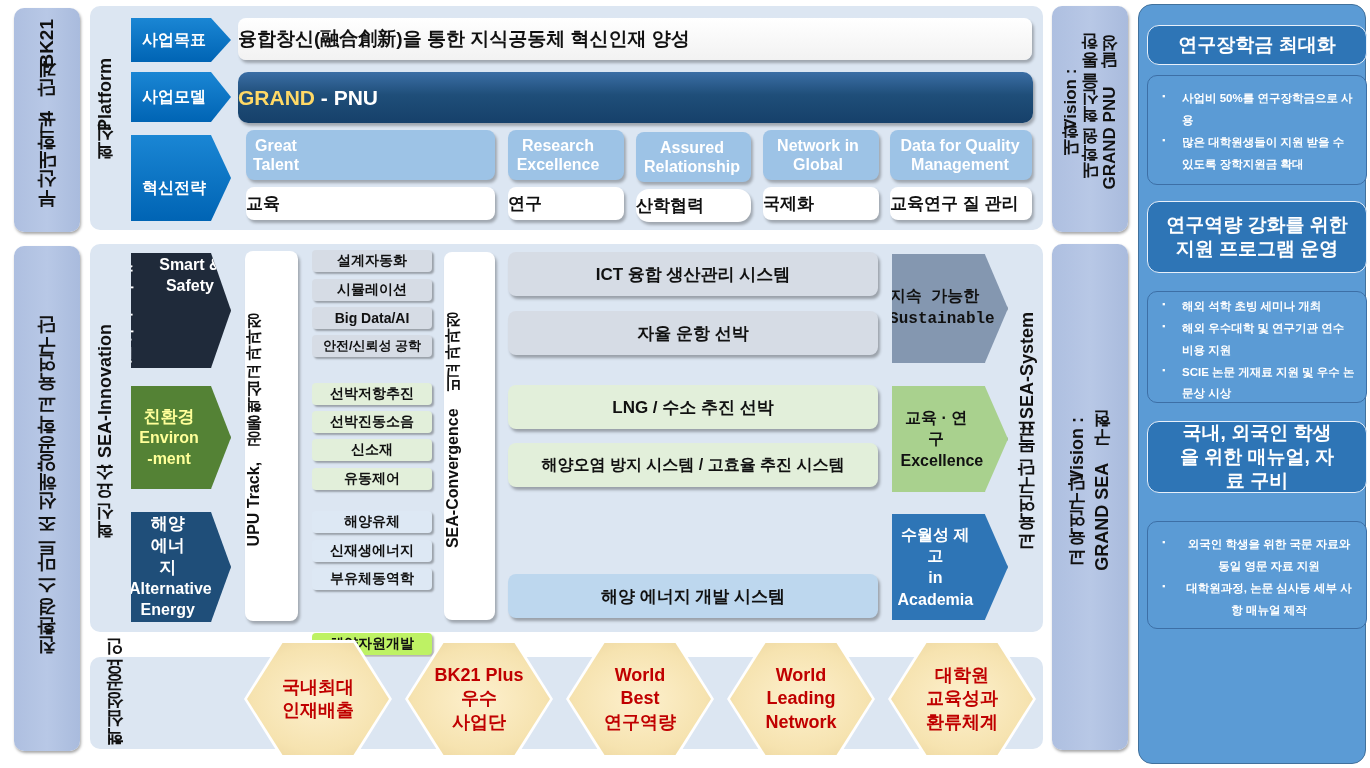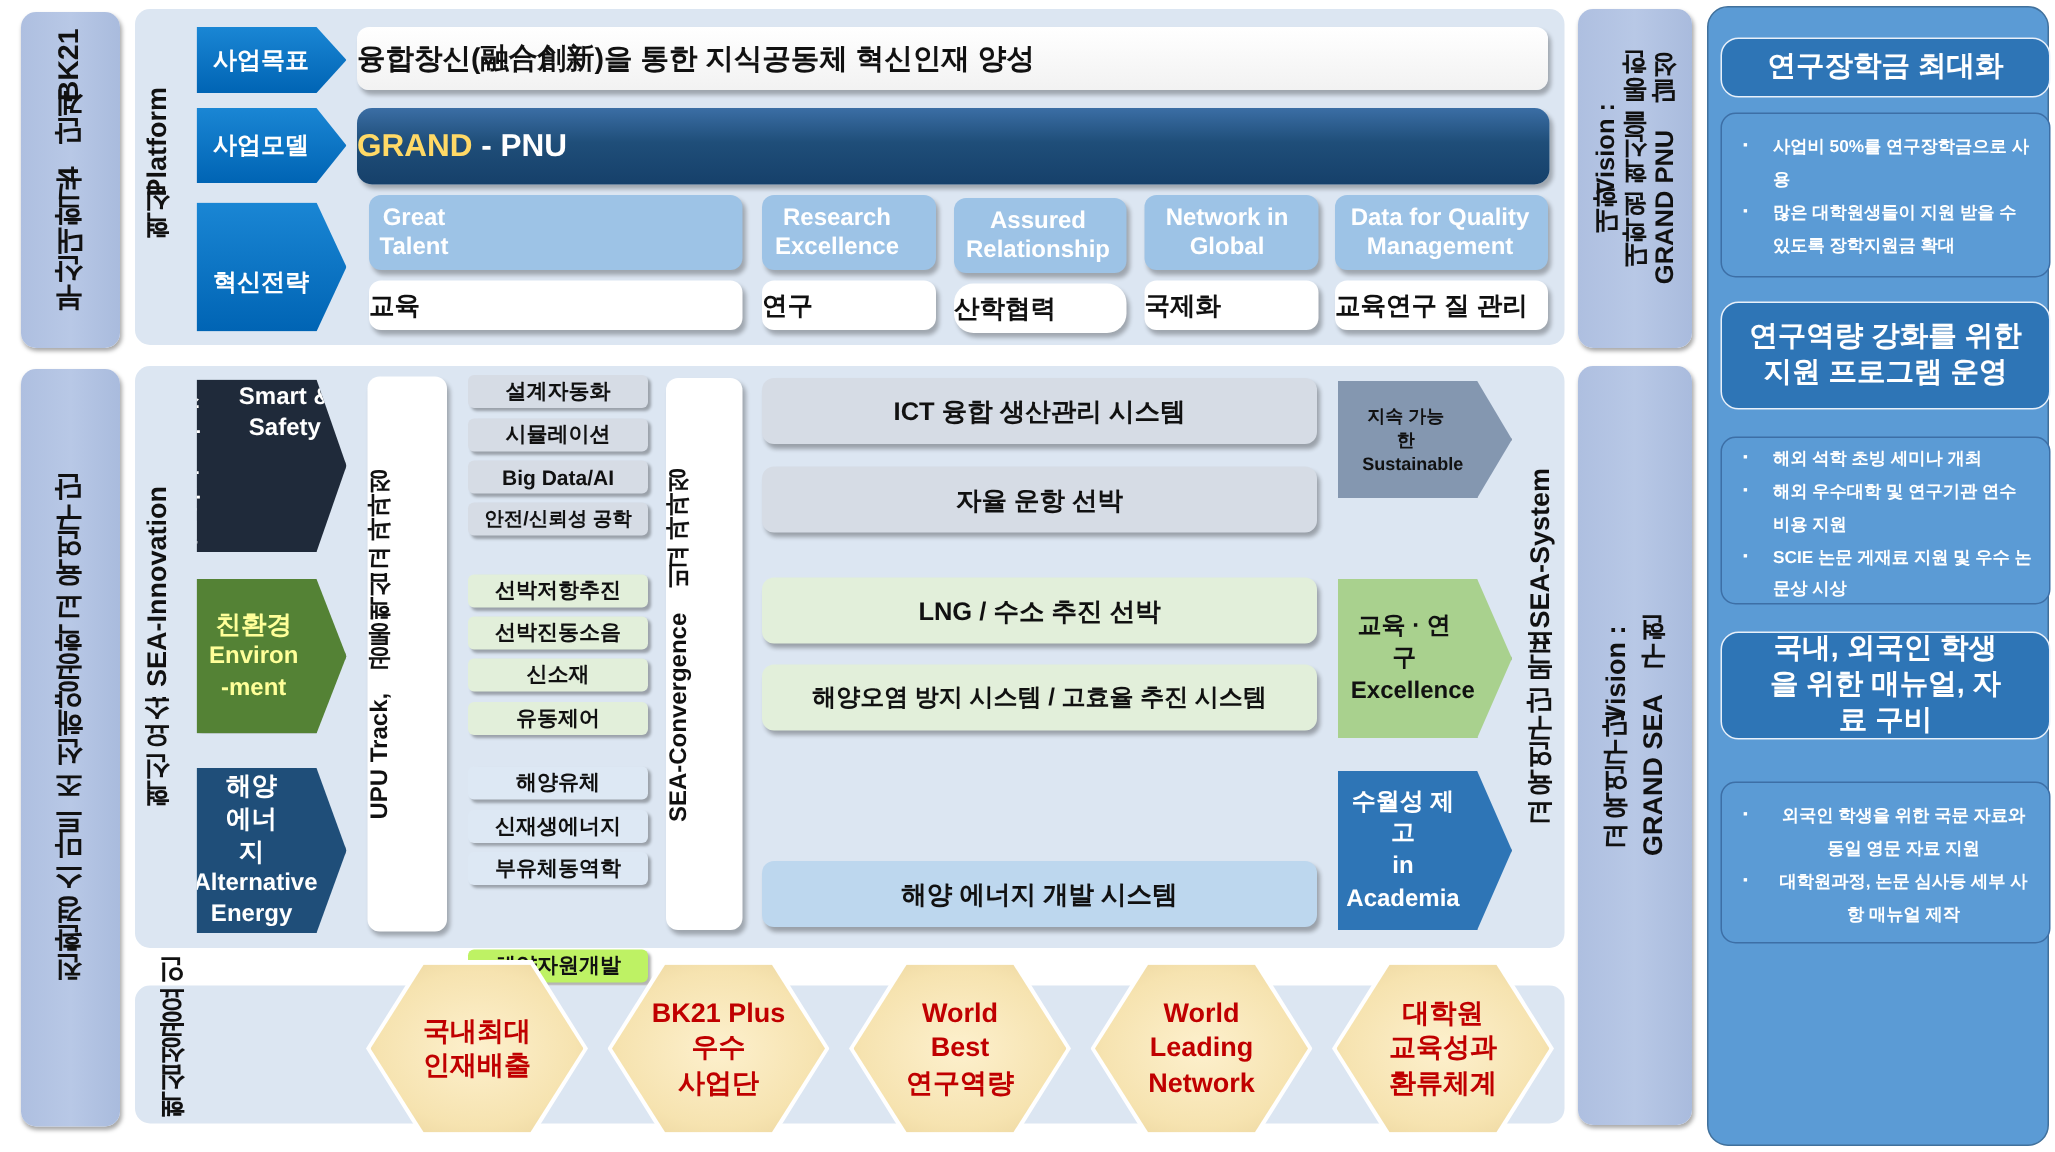--- a/index.html
+++ b/index.html
@@ -192,21 +192,21 @@
 </div>
 
 <div class="abs" style="left:508px; top:252px; width:372px; height:372px;">
   <div class="sys" style="top:0; background:#d6dce5;">ICT 융합 생산관리 시스템</div>
   <div class="sys" style="top:59px; background:#d6dce5;">자율 운항 선박</div>
   <div class="sys" style="top:133px; background:#e2efda;">LNG / 수소 추진 선박</div>
   <div class="sys" style="top:191px; background:#e2efda; font-size:16px;">해양오염 방지 시스템 / 고효율 추진 시스템</div>
   <div class="sys" style="top:322px; background:#bdd7ee;">해양 에너지 개발 시스템</div>
 </div>
 
-<div class="arrow" style="left:892px; top:254px; width:116px; height:78px; background:#8497b0; color:#111; font-size:12px; line-height:1.35;">
+<div class="arrow" style="left:892px; top:254px; width:116px; height:109px; background:#8497b0; color:#111; font-size:16px; line-height:1.35;font-family:Liberation Mono, monospace;">
   <span style="display:flex; flex-direction:column;">
     <span>지속 가능한</span>
     <span>Sustainable</span>
   </span>
 </div>
 <div class="arrow" style="left:892px; top:386px; width:116px; height:106px; background:#a9d18e; color:#111; font-size:16px; line-height:1.35;">
   <span style="display:flex; flex-direction:column;">
     <span>교육 · 연구</span>
     <span>Excellence</span>
   </span>

